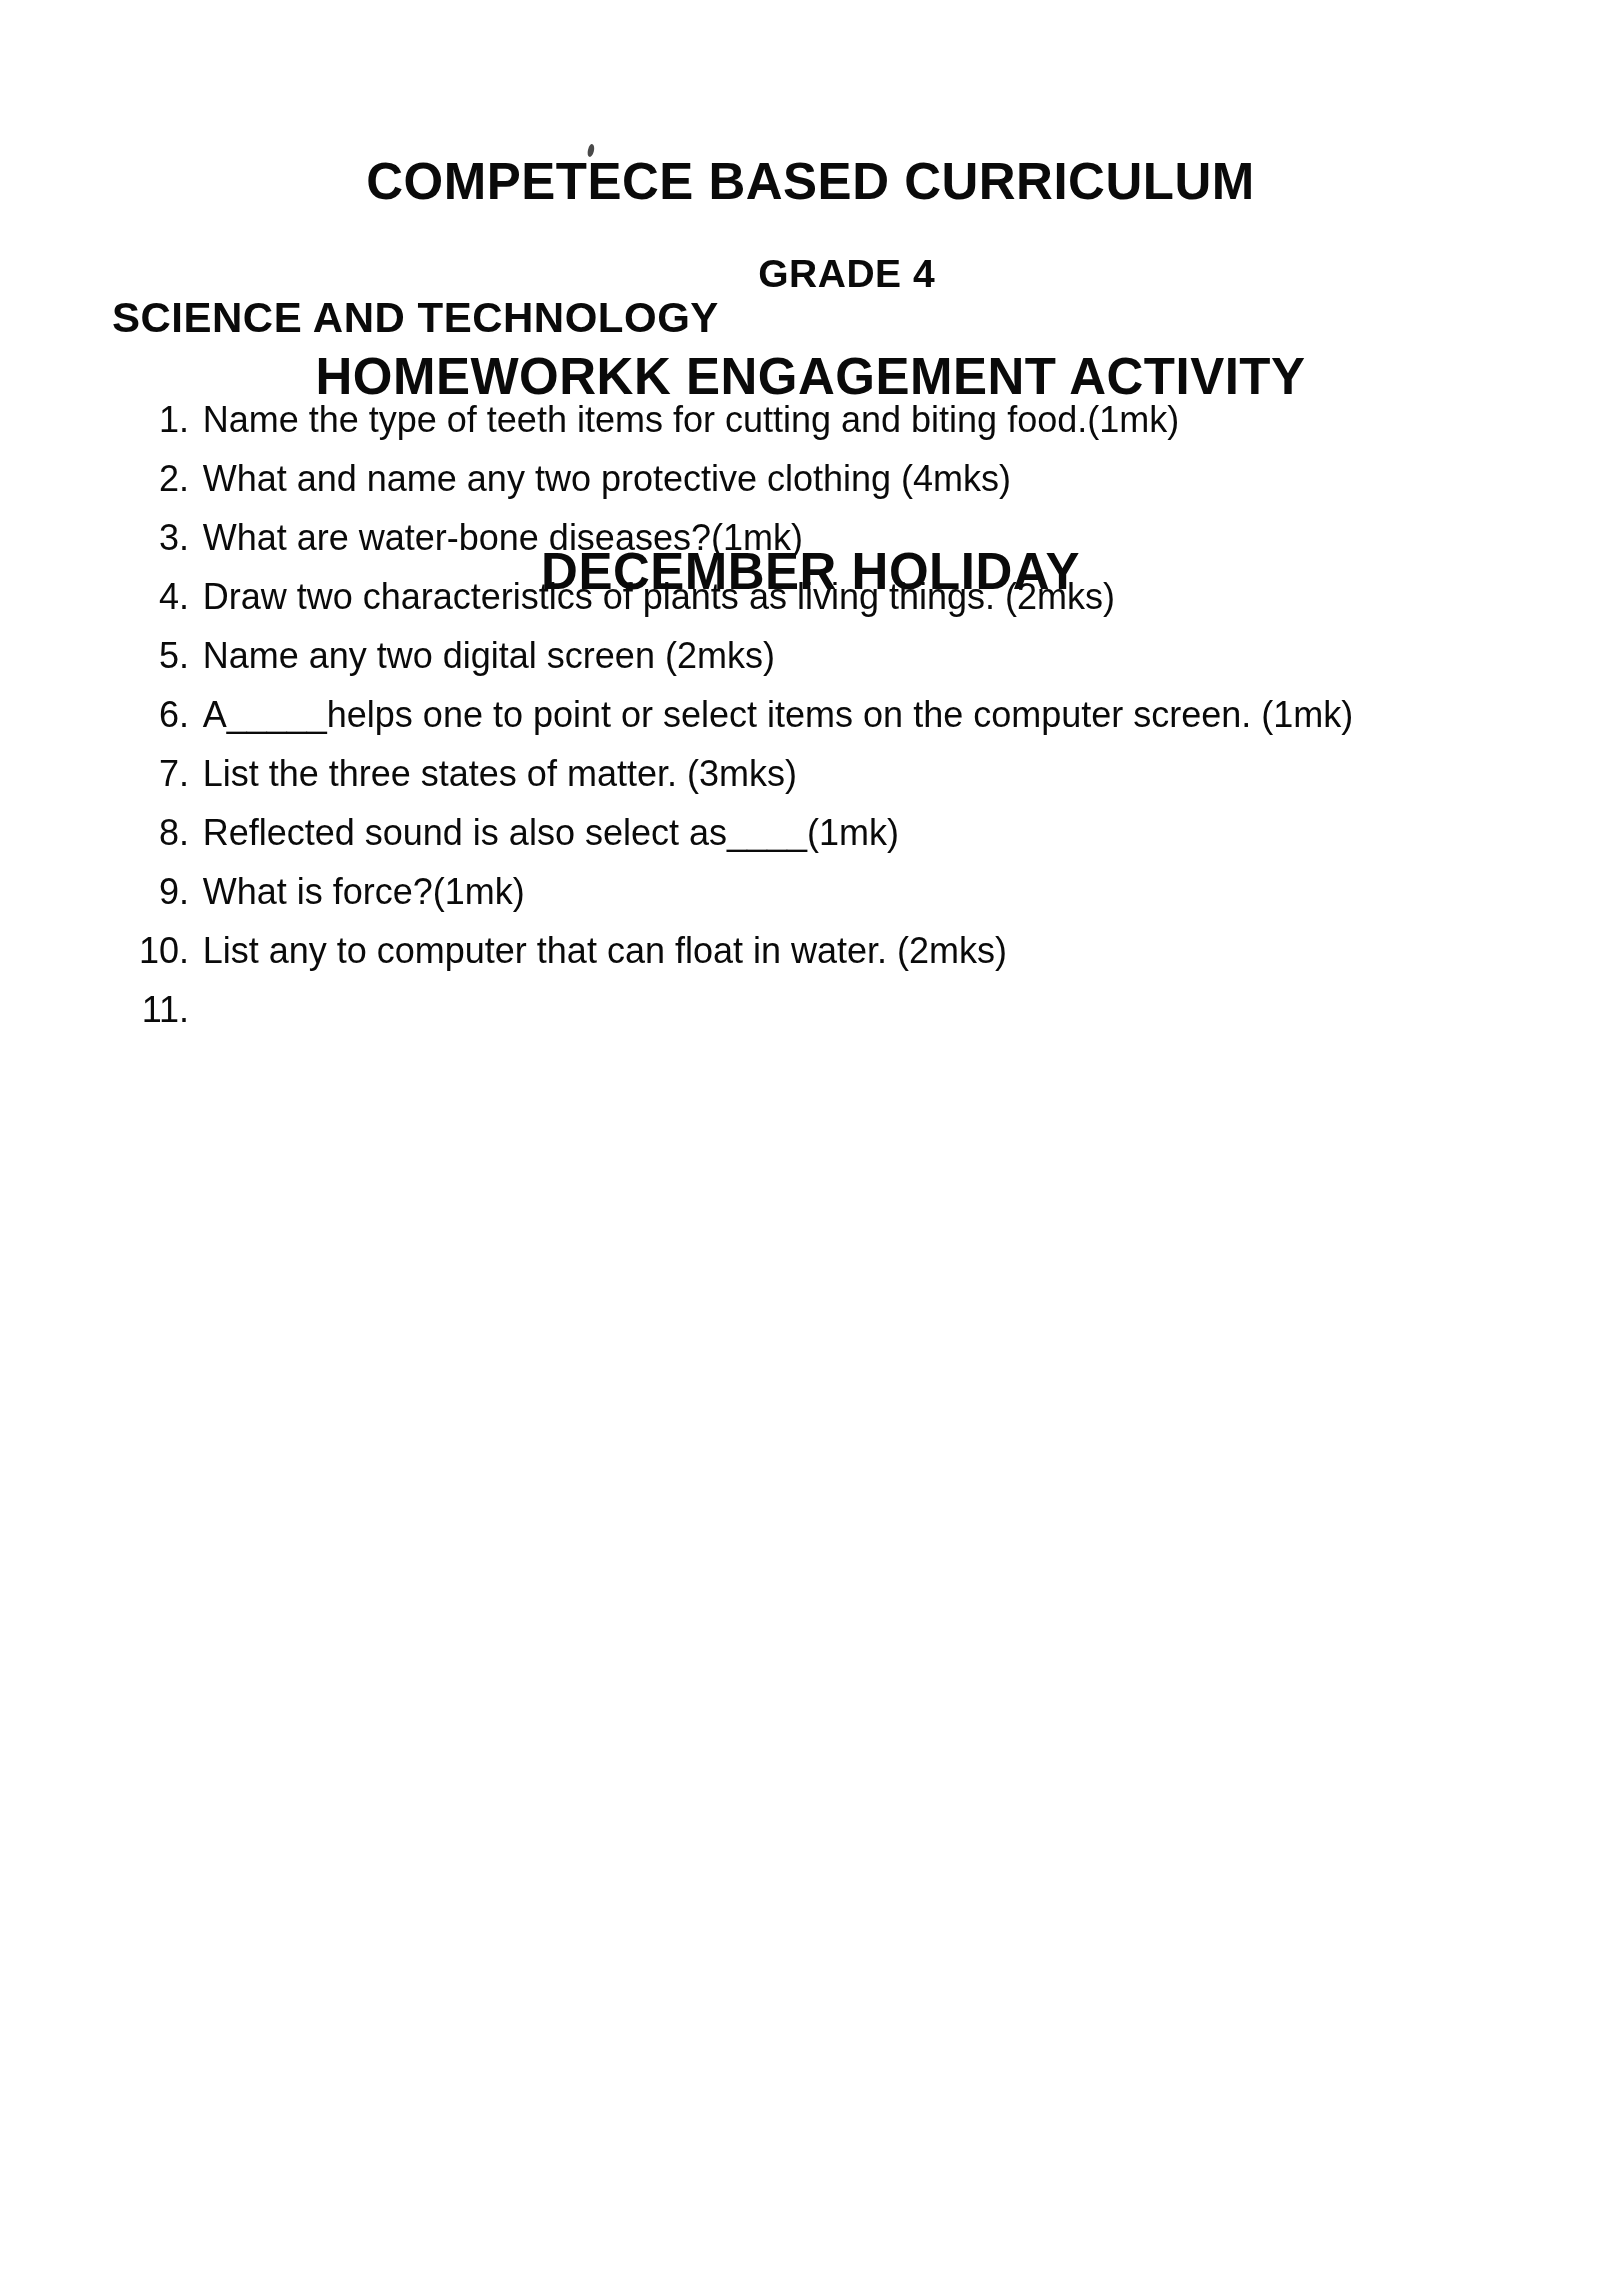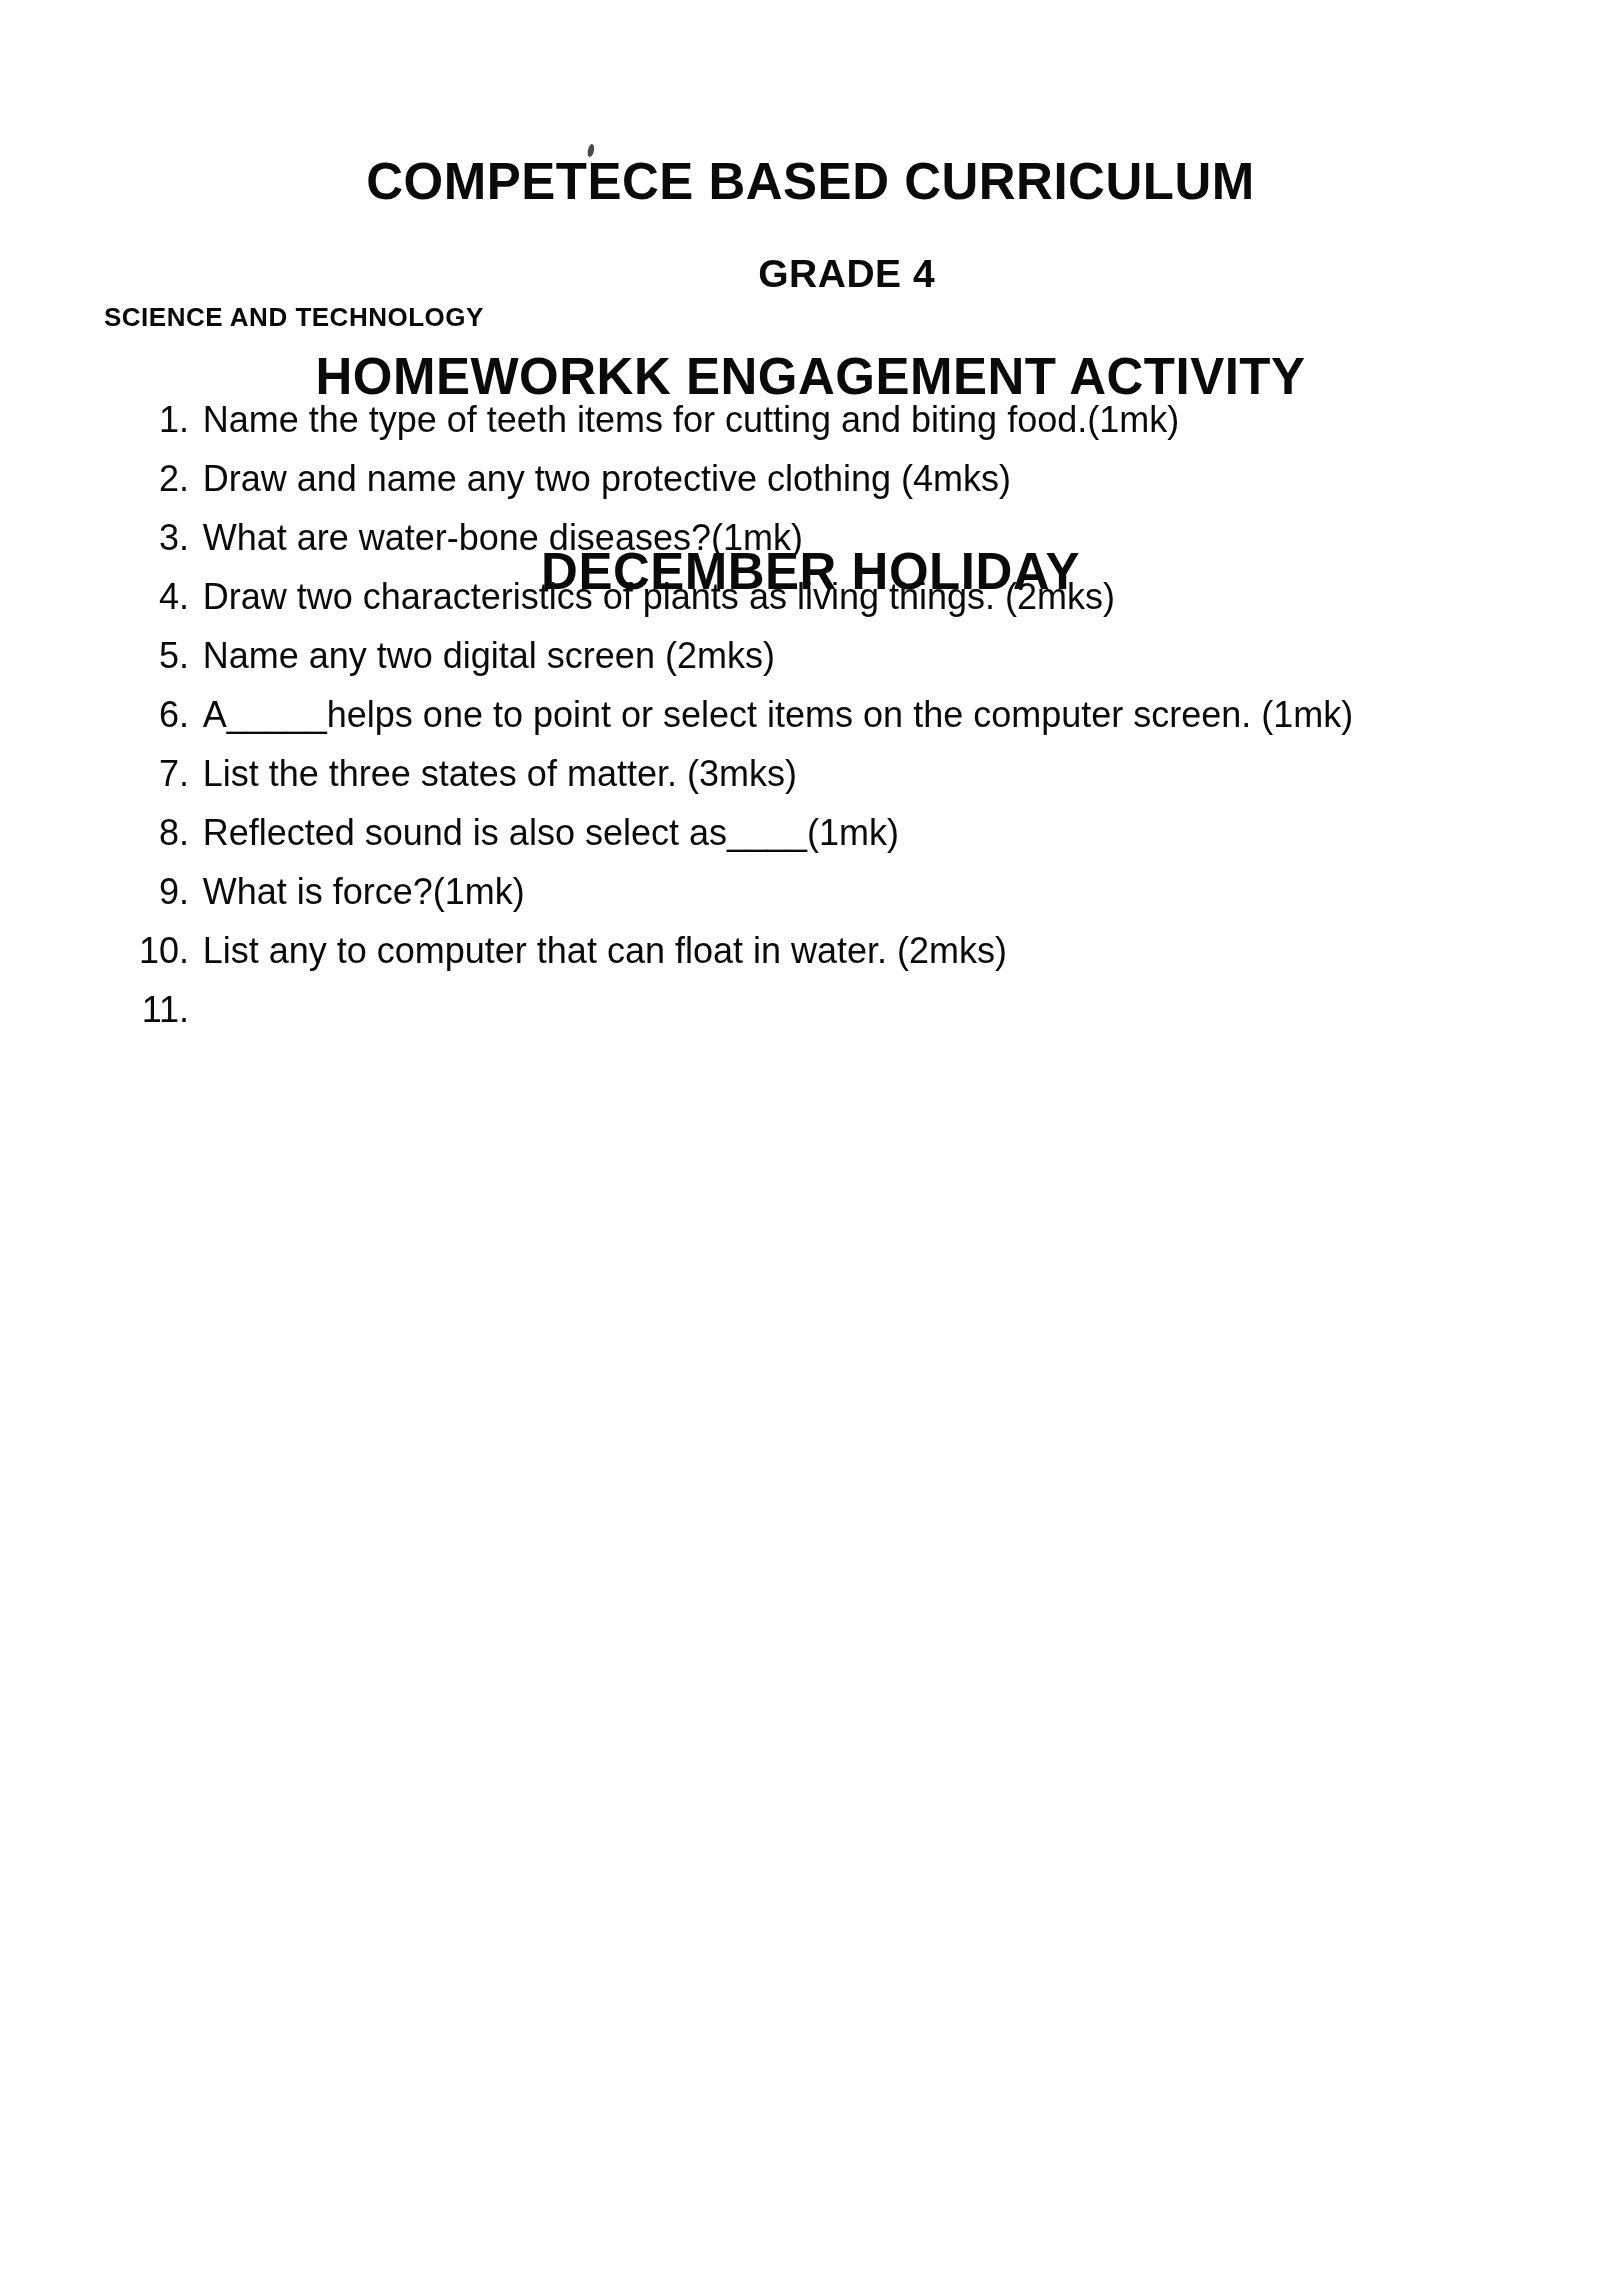--- a/index.html
+++ b/index.html
@@ -53,22 +53,22 @@
     text-align: center;
     font-size: 39px;
     line-height: 43px;
     font-weight: bold;
     letter-spacing: 0.5px;
     transform: translateX(12.7px);
   }
   .subject-heading {
     position: absolute;
     top: 295px;
-    left: 80px;
-    font-size: 26px;
+    left: 88px;
+    font-size: 42px;
     line-height: 45px;
     font-weight: bold;
     letter-spacing: 0.5px;
   }
   ol.questions {
     position: absolute;
     top: 390px;
     left: 94px;
     right: 39px;
     margin: 0;
@@ -111,21 +111,21 @@
 
   <div class="subject-heading">SCIENCE AND TECHNOLOGY</div>
 
   <ol class="questions">
     <li class="question-row">
         <span class="q-num">1.</span>
         <span class="q-text">Name the type of teeth items for cutting and biting food.(1mk)</span>
       </li>
       <li class="question-row">
         <span class="q-num">2.</span>
-        <span class="q-text">Draw and name any two protective clothing (4mks)</span>
+        <span class="q-text">What and name any two protective clothing (4mks)</span>
       </li>
       <li class="question-row">
         <span class="q-num">3.</span>
         <span class="q-text">What are water-bone diseases?(1mk)</span>
       </li>
       <li class="question-row">
         <span class="q-num">4.</span>
         <span class="q-text">Draw two characteristics of plants as living things. (2mks)</span>
       </li>
       <li class="question-row">

